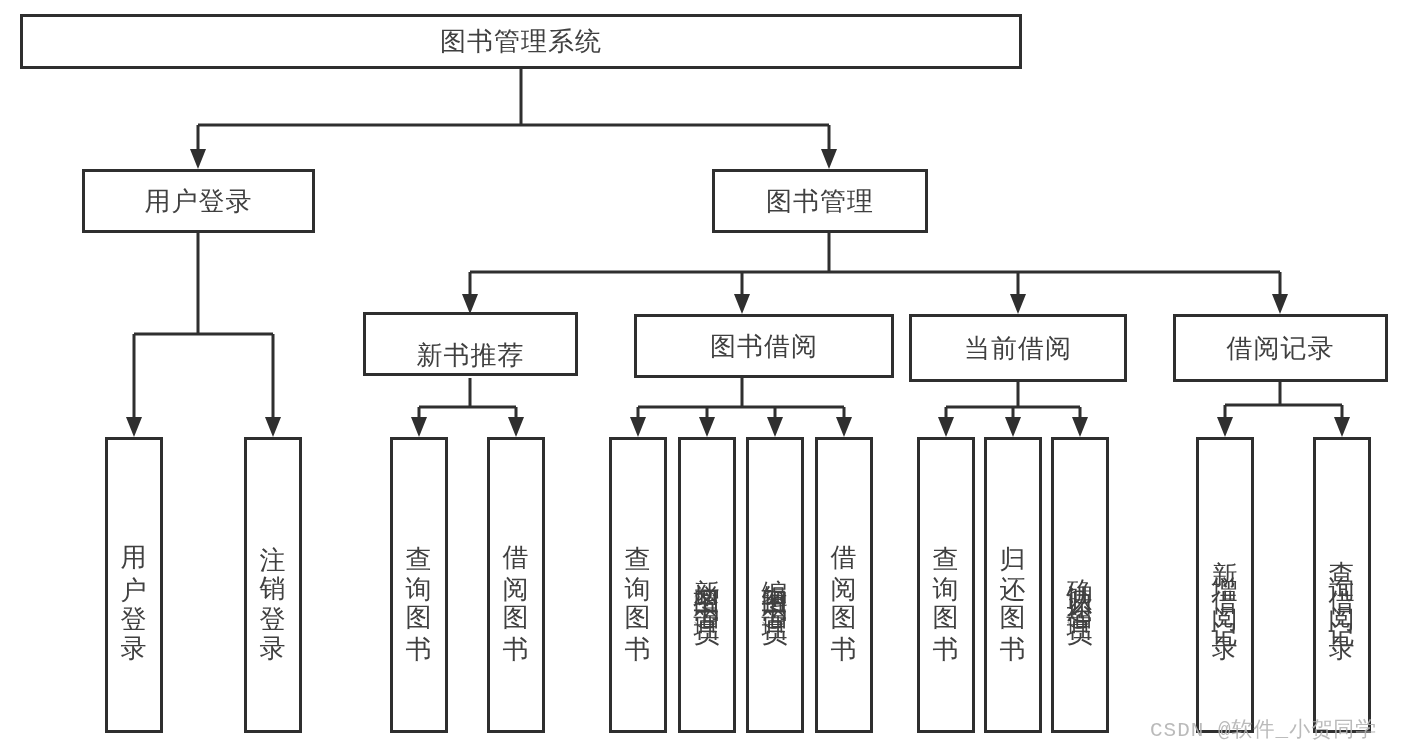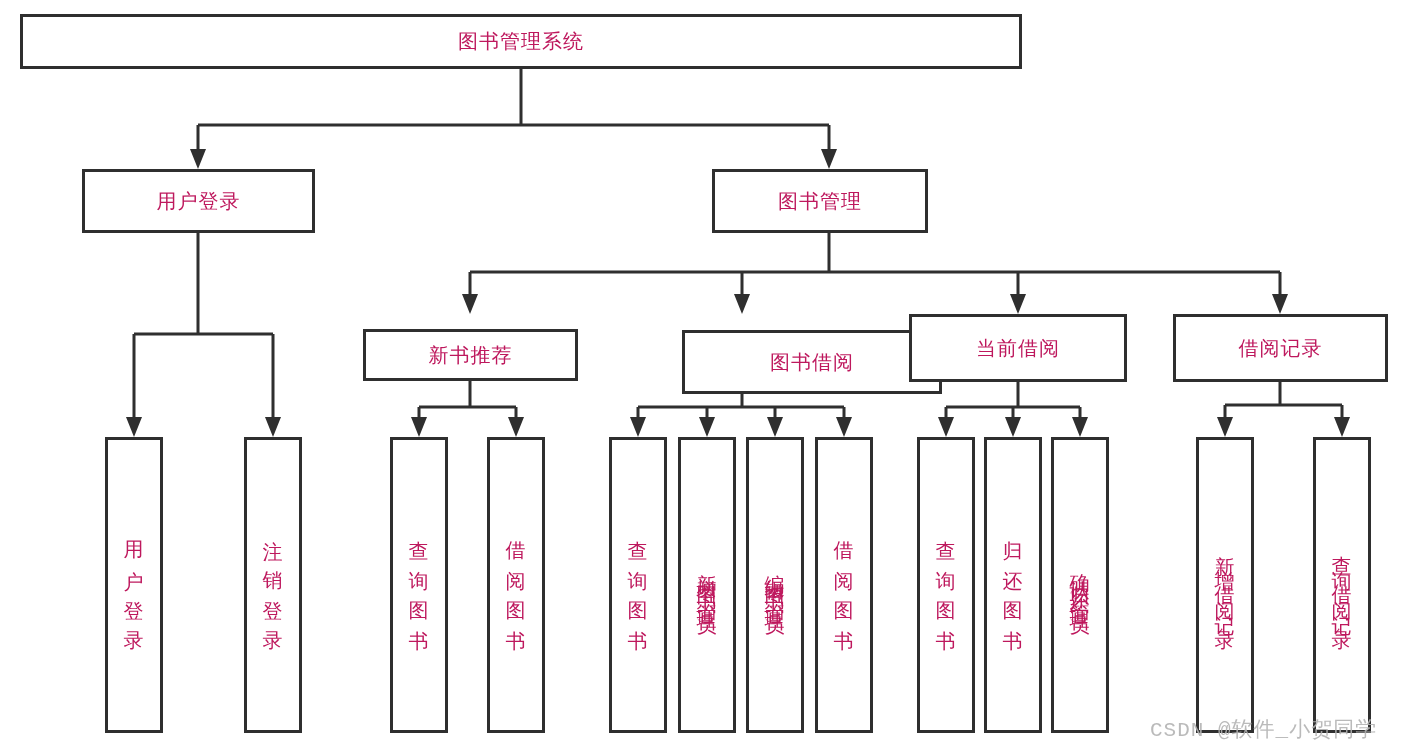--- a/index.html
+++ b/index.html
@@ -10,22 +10,22 @@
     overflow:hidden;
     font-family:"Liberation Sans","DejaVu Sans",sans-serif;
   }
   .connector-layer{position:absolute;left:0;top:0;z-index:1;}
   .node{
     position:absolute;
     box-sizing:border-box;
     border:3px solid #2f2f2f;
     background:#ffffff;
     display:flex;align-items:center;justify-content:center;
-    color:#be185d;
-    font-size:20px;
+    color:#404040;
+    font-size:26px;
     z-index:2;
     letter-spacing:1px;
   }
   .leaf{top:437px;width:58px;height:296px;}
   .v-label{
     writing-mode:vertical-rl;
     text-orientation:mixed;
     line-height:1;
     white-space:nowrap;
   }
@@ -83,24 +83,24 @@
     <span>图书管理系统</span>
   </div>
 
   <div class="node" style="left:82px;top:169px;width:233px;height:64px;">
     <span>用户登录</span>
   </div>
   <div class="node" style="left:712px;top:169px;width:216px;height:64px;">
     <span>图书管理</span>
   </div>
 
-  <div class="node" style="left:363px;top:329px;width:215px;height:52px;">
+  <div class="node" style="left:363px;top:312px;width:215px;height:64px;align-items:flex-end;">
     <span>新书推荐</span>
   </div>
-  <div class="node" style="left:634px;top:330px;width:260px;height:64px;margin-left:48px;">
+  <div class="node" style="left:634px;top:314px;width:260px;height:64px;">
     <span>图书借阅</span>
   </div>
   <div class="node" style="left:909px;top:314px;width:218px;height:68px;">
     <span>当前借阅</span>
   </div>
   <div class="node" style="left:1173px;top:314px;width:215px;height:68px;">
     <span>借阅记录</span>
   </div>
 
   <div class="node leaf" style="left:105px;">

